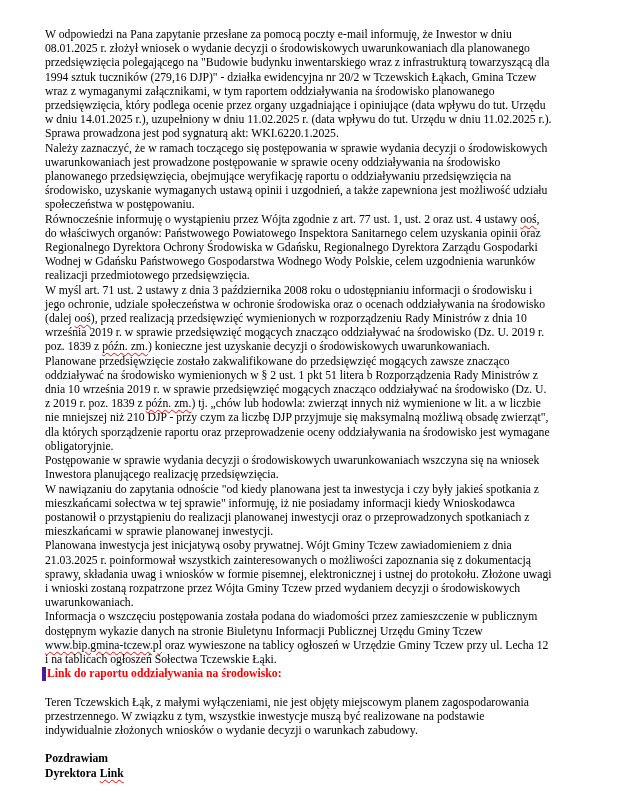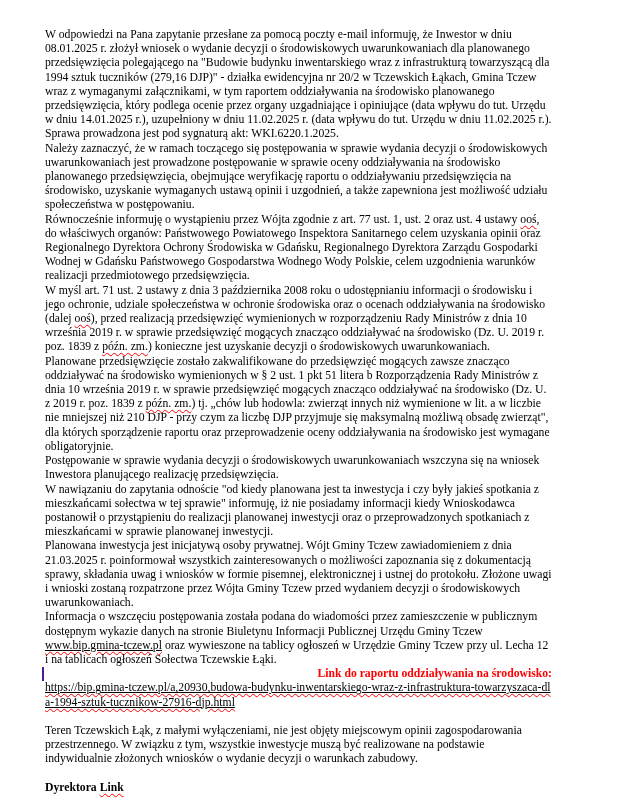--- a/index.html
+++ b/index.html
@@ -25,23 +25,22 @@
     margin: 0;
     padding: 0;
     text-align: left;
     word-wrap: break-word;
   }
   .spacer {
     height: 14.2px;
   }
   .bold { font-weight: bold; }
   .red  { color: #ff0000; }
-  .leftbar { border-left: 2px solid #4c1d95; margin-left: -3px; padding-left: 1px; text-align: right; }
+  .leftbar { border-left: 4px solid #4c1d95; margin-left: -3px; padding-left: 1px; }
   .u {
-    text-decoration: underline;
     text-decoration-color: #000000;
     text-decoration-thickness: 1px;
   }
   .wavy {
     text-decoration: underline;
     text-decoration-style: wavy;
     text-decoration-color: #ff0000;
     text-decoration-thickness: 1px;
     text-underline-offset: 2px;
   }
@@ -54,18 +53,18 @@
     <div class="para"><span>W odpowiedzi na Pana zapytanie przesłane za pomocą poczty e-mail informuję, że Inwestor w dniu 08.01.2025 r. złożył wniosek o wydanie decyzji o środowiskowych uwarunkowaniach dla planowanego przedsięwzięcia polegającego na "Budowie budynku inwentarskiego wraz z infrastrukturą towarzyszącą dla 1994 sztuk tuczników (279,16 DJP)" - działka ewidencyjna nr 20/2 w Tczewskich Łąkach, Gmina Tczew wraz z wymaganymi załącznikami, w tym raportem oddziaływania na środowisko planowanego przedsięwzięcia, który podlega ocenie przez organy uzgadniające i opiniujące (data wpływu do tut. Urzędu w dniu 14.01.2025 r.), uzupełniony w dniu 11.02.2025 r. (data wpływu do tut. Urzędu w dniu 11.02.2025 r.). Sprawa prowadzona jest pod sygnaturą akt: WKI.6220.1.2025.</span></div>
     <div class="para"><span>Należy zaznaczyć, że w ramach toczącego się postępowania w sprawie wydania decyzji o środowiskowych uwarunkowaniach jest prowadzone postępowanie w sprawie oceny oddziaływania na środowisko planowanego przedsięwzięcia, obejmujące weryfikację raportu o oddziaływaniu przedsięwzięcia na środowisko, uzyskanie wymaganych ustawą opinii i uzgodnień, a także zapewniona jest możliwość udziału społeczeństwa w postępowaniu.</span></div>
     <div class="para"><span>Równocześnie informuję o wystąpieniu przez Wójta zgodnie z art. 77 ust. 1, ust. 2 oraz ust. 4 ustawy </span><span class="wavy">ooś</span><span>, do właściwych organów: Państwowego Powiatowego Inspektora Sanitarnego celem uzyskania opinii oraz Regionalnego Dyrektora Ochrony Środowiska w Gdańsku, Regionalnego Dyrektora Zarządu Gospodarki Wodnej w Gdańsku Państwowego Gospodarstwa Wodnego Wody Polskie, celem uzgodnienia warunków realizacji przedmiotowego przedsięwzięcia.</span></div>
     <div class="para"><span>W myśl art. 71 ust. 2 ustawy z dnia 3 października 2008 roku o udostępnianiu informacji o środowisku i jego ochronie, udziale społeczeństwa w ochronie środowiska oraz o ocenach oddziaływania na środowisko (dalej </span><span class="wavy">ooś</span><span>), przed realizacją przedsięwzięć wymienionych w rozporządzeniu Rady Ministrów z dnia 10 września 2019 r. w sprawie przedsięwzięć mogących znacząco oddziaływać na środowisko (Dz. U. 2019 r. poz. 1839 z </span><span class="wavy">późn. zm.</span><span>) konieczne jest uzyskanie decyzji o środowiskowych uwarunkowaniach.</span></div>
     <div class="para"><span>Planowane przedsięwzięcie zostało zakwalifikowane do przedsięwzięć mogących zawsze znacząco oddziaływać na środowisko wymienionych w § 2 ust. 1 pkt 51 litera b Rozporządzenia Rady Ministrów z dnia 10 września 2019 r. w sprawie przedsięwzięć mogących znacząco oddziaływać na środowisko (Dz. U. z 2019 r. poz. 1839 z </span><span class="wavy">późn. zm.</span><span>) tj. „chów lub hodowla: zwierząt innych niż wymienione w lit. a w liczbie nie mniejszej niż 210 DJP - przy czym za liczbę DJP przyjmuje się maksymalną możliwą obsadę zwierząt", dla których sporządzenie raportu oraz przeprowadzenie oceny oddziaływania na środowisko jest wymagane obligatoryjnie.</span></div>
     <div class="para"><span>Postępowanie w sprawie wydania decyzji o środowiskowych uwarunkowaniach wszczyna się na wniosek Inwestora planującego realizację przedsięwzięcia.</span></div>
     <div class="para"><span>W nawiązaniu do zapytania odnoście "od kiedy planowana jest ta inwestycja i czy były jakieś spotkania z mieszkańcami sołectwa w tej sprawie" informuję, iż nie posiadamy informacji kiedy Wnioskodawca postanowił o przystąpieniu do realizacji planowanej inwestycji oraz o przeprowadzonych spotkaniach z mieszkańcami w sprawie planowanej inwestycji.</span></div>
     <div class="para"><span>Planowana inwestycja jest inicjatywą osoby prywatnej. Wójt Gminy Tczew zawiadomieniem z dnia 21.03.2025 r. poinformował wszystkich zainteresowanych o możliwości zapoznania się z dokumentacją sprawy, składania uwag i wniosków w formie pisemnej, elektronicznej i ustnej do protokołu. Złożone uwagi i wnioski zostaną rozpatrzone przez Wójta Gminy Tczew przed wydaniem decyzji o środowiskowych uwarunkowaniach.</span></div>
     <div class="para"><span>Informacja o wszczęciu postępowania została podana do wiadomości przez zamieszczenie w publicznym dostępnym wykazie danych na stronie Biuletynu Informacji Publicznej Urzędu Gminy Tczew </span><span class="u"><span class="wavy">www.bip.gmina-tczew.pl</span></span><span> oraz wywieszone na tablicy ogłoszeń w Urzędzie Gminy Tczew przy ul. Lecha 12 i na tablicach ogłoszeń Sołectwa Tczewskie Łąki.</span></div>
     <div class="para bold red leftbar"><span>Link do raportu oddziaływania na środowisko:</span></div>
-    <div class="para urlbreak"><span class="u"><span class="wavy">https://bip.gmina-tczew.pl/a,20930,budowa-budynku-inwentarskiego-wraz-z-infrastruktura-towarzyszaca-dla-1994-sztuk-tucznikow-27916-djp.html</span></span></div>
     <div class="para spacer">&nbsp;</div>
-    <div class="para"><span>Teren Tczewskich Łąk, z małymi wyłączeniami, nie jest objęty miejscowym opinii zagospodarowania przestrzennego. W związku z tym, wszystkie inwestycje muszą być realizowane na podstawie indywidualnie złożonych wniosków o wydanie decyzji o warunkach zabudowy.</span></div>
+    <div class="para"><span>Teren Tczewskich Łąk, z małymi wyłączeniami, nie jest objęty miejscowym planem zagospodarowania przestrzennego. W związku z tym, wszystkie inwestycje muszą być realizowane na podstawie indywidualnie złożonych wniosków o wydanie decyzji o warunkach zabudowy.</span></div>
     <div class="para spacer">&nbsp;</div>
+    <div class="para bold"><span>Pozdrawiam</span></div>
     <div class="para bold"><span>Dyrektora </span><span class="wavy">Link</span></div>
   </div>
 
 </body></html>

